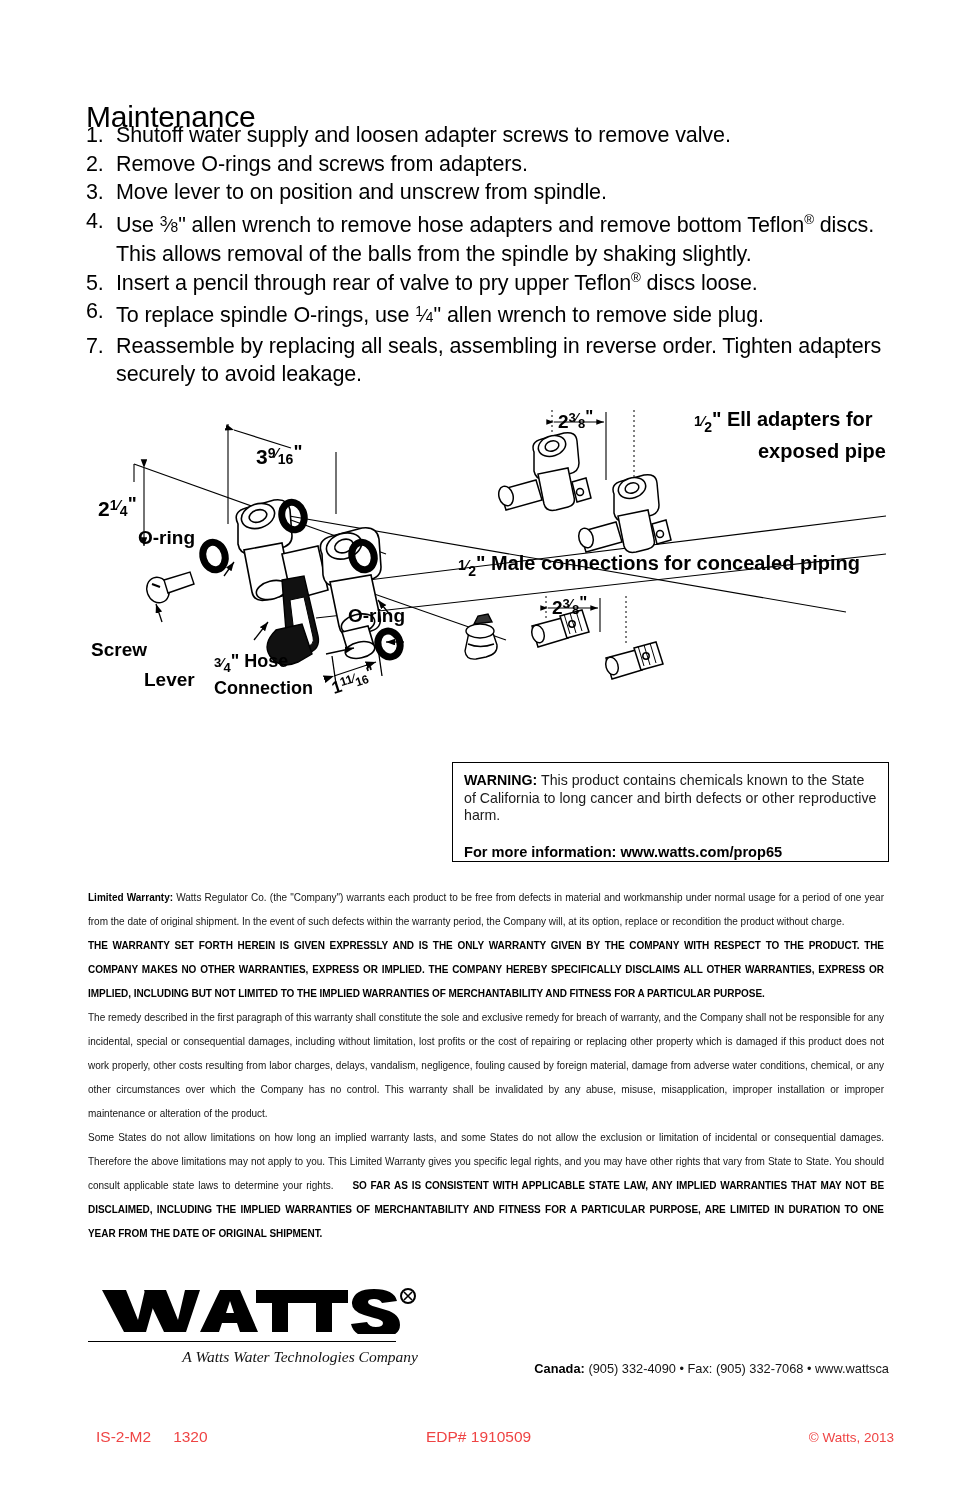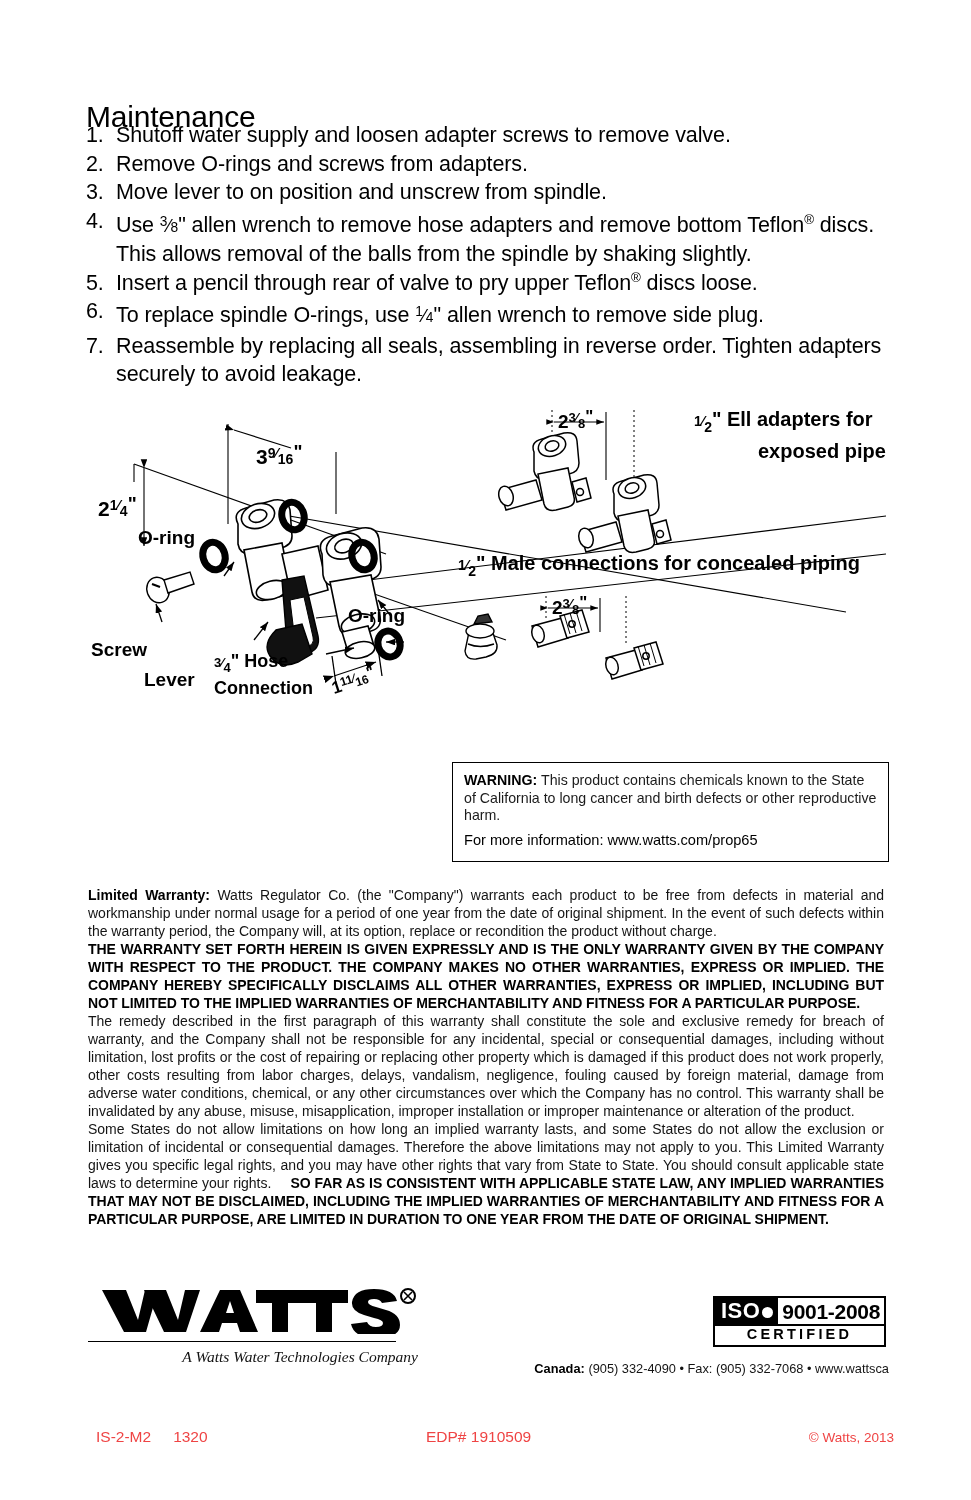--- a/index.html
+++ b/index.html
@@ -59,32 +59,32 @@
     padding: 9px 11px 6px 11px;
   }
   .warn-line {
     font-size: 14.2px;
     line-height: 17.6px;
     color: #1b1b1b;
   }
   .warn-label { font-weight: bold; color: #000; }
   .warn-more {
     font-size: 14.6px;
-    font-weight: normal;
+    font-weight: bold;
     line-height: 18px;
-    margin-top: 6px;
+    margin-top: 18px;
   }
 
   
   .warranty {
     position: absolute;
     left: 88px; top: 886px;
     width: 796px;
-    font-size: 14px;
-    line-height: 18px;
+    font-size: 10px;
+    line-height: 24px;
     text-align: justify;
     color: #141414;
   }
   .warranty p { margin: 0 0 0 0; }
   .w-bold { font-weight: bold; color: #000; }
   .w-caps {
     font-weight: bold;
     color: #000;
     letter-spacing: -0.05px;
     margin-left: 15px;
@@ -418,30 +418,20 @@
         <path d="M252,14 q2,-13 22,-13 q20,0 23,12 l-15,2 q-2,-4 -8,-4 q-6,0 -6,3 q0,3 8,5 l10,3 q14,4 14,15 q0,13 -24,13 q-22,0 -25,-14 l16,-2 q2,5 9,5 q7,0 7,-4 q0,-3 -9,-5 l-10,-3 q-13,-4 -12,-13 z"></path>
 
         <circle cx="308" cy="8" r="7" fill="none" stroke="#000" stroke-width="2"></circle>
         <path d="M304,4 L312,12 M312,4 L304,12" stroke="#000" stroke-width="1.6"></path>
       </g>
     </svg>
     <div class="logo-rule"></div>
     <div class="logo-tag">A Watts Water Technologies Company</div>
   </div>
 
-  <div class="iso-badge">
-    <div class="iso-top">
-      <div class="iso-mark">
-          <span>ISO</span>
-          <span class="iso-dot"></span>
-        </div>
-      <div class="iso-num">9001-2008</div>
-    </div>
-    <div class="iso-cert">CERTIFIED</div>
-  </div>
 
   <div class="contact">
     <div><span class="c-label">Canada:</span><span> (905) 332-4090 • Fax: (905) 332-7068 • www.wattsca</span></div>
   </div>
 
   <div class="codes">
     <div class="codes-row">
       <span class="code-left"><span>IS-2-M2</span><span class="code-sep"></span><span>1320</span></span>
       <span class="code-mid">EDP# 1910509</span>
       <span class="code-right">© Watts, 2013</span>

